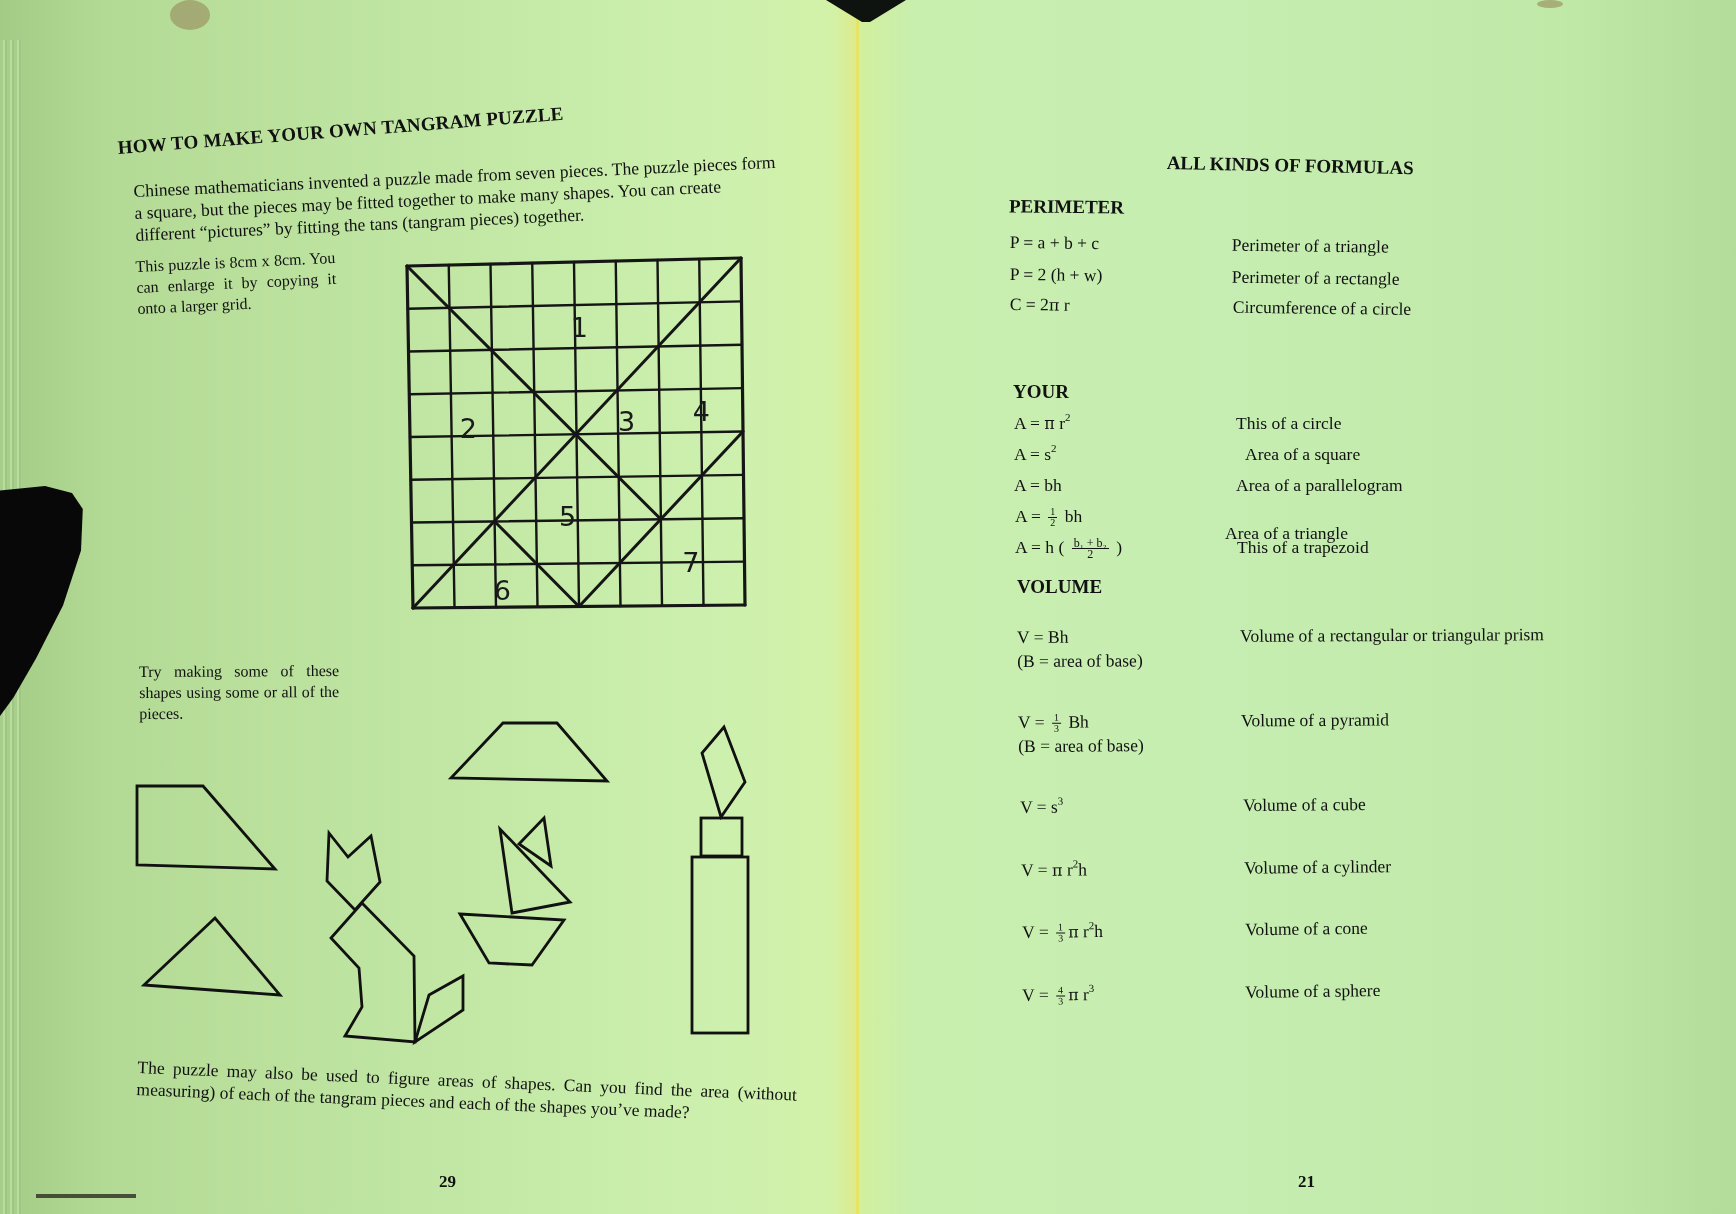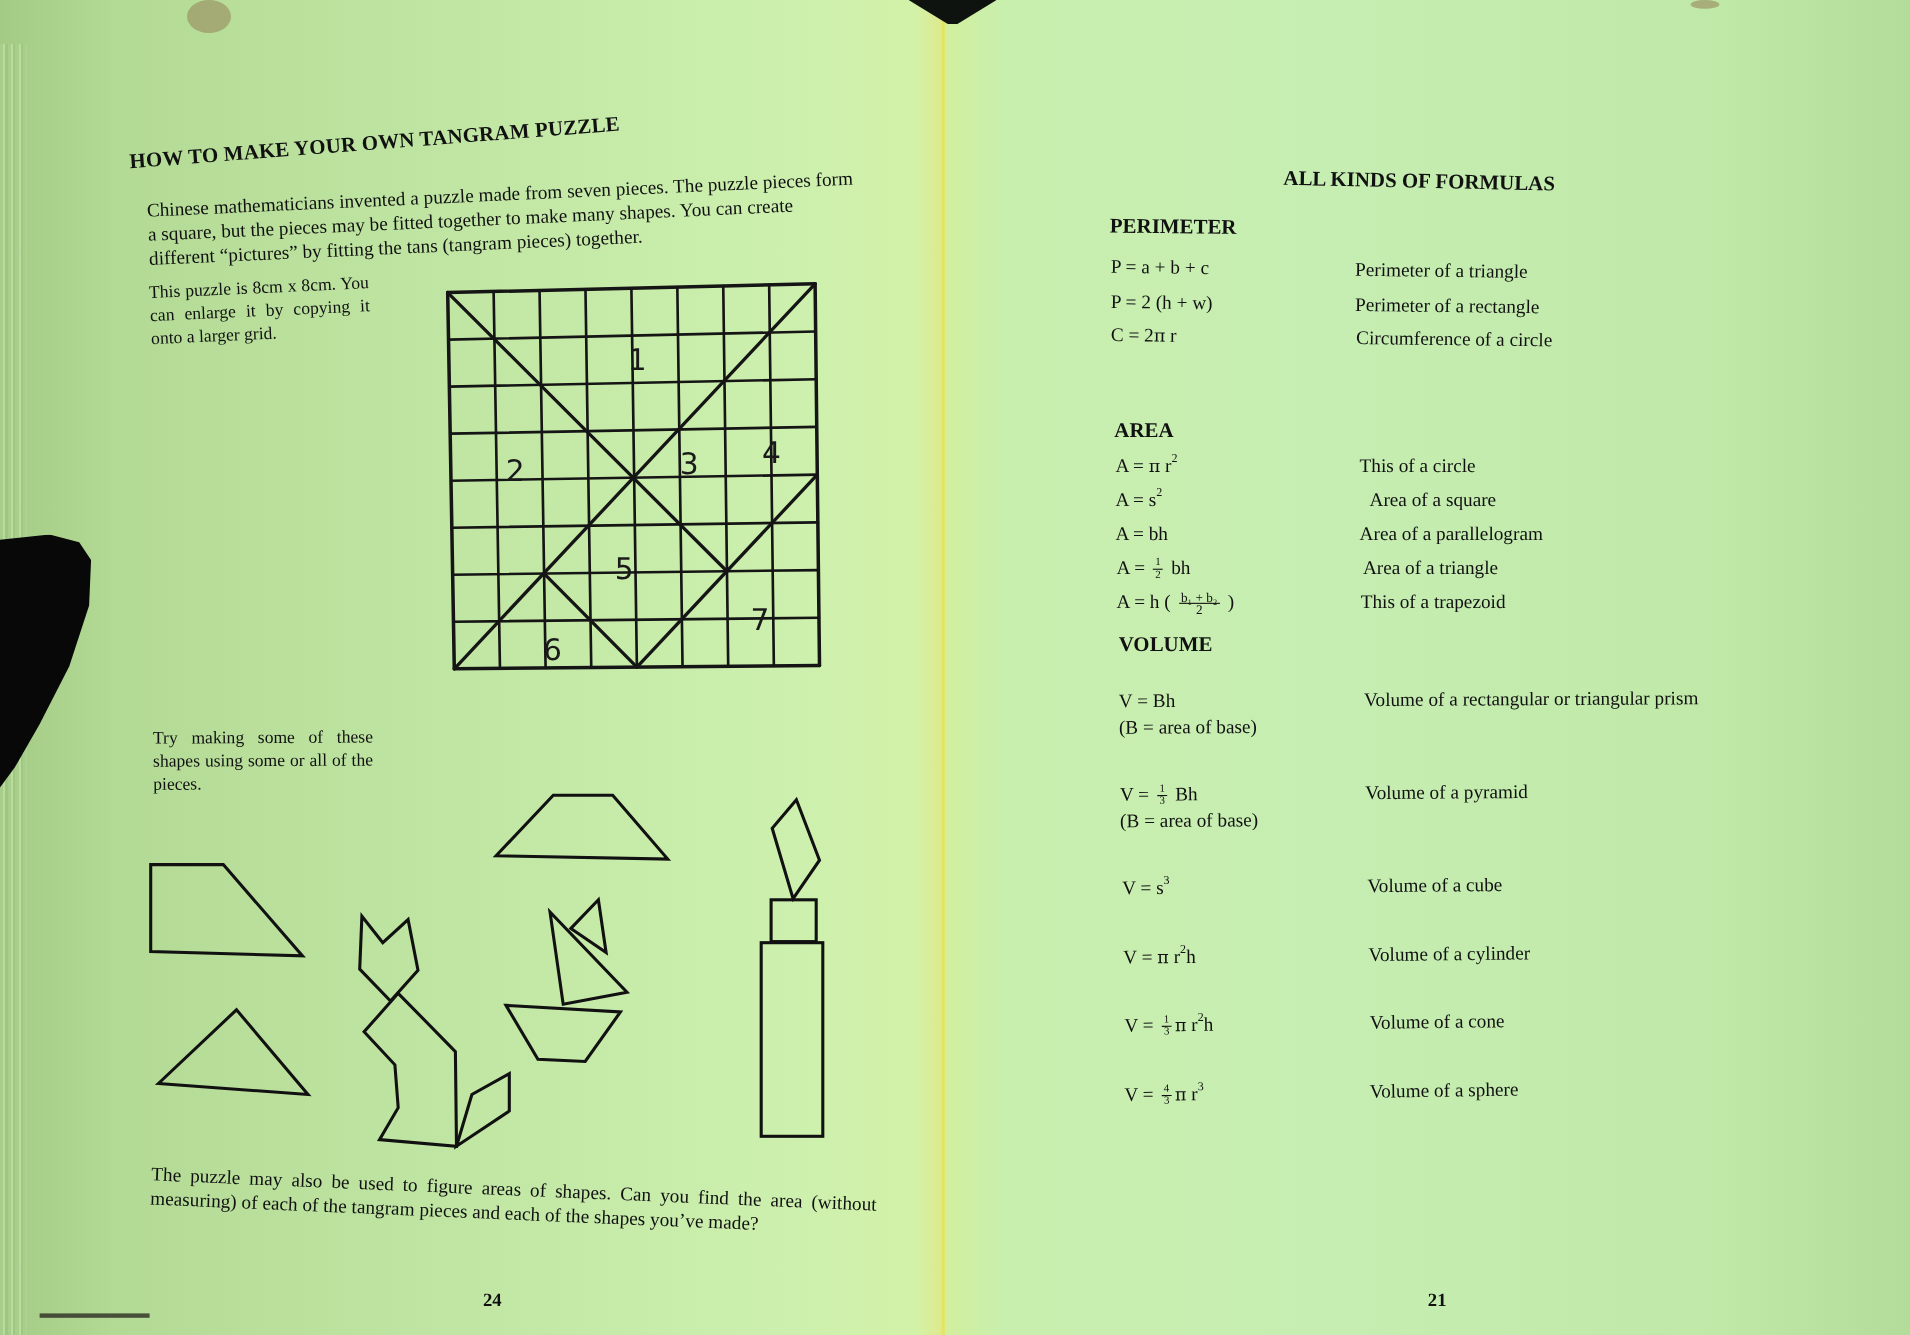--- a/index.html
+++ b/index.html
@@ -169,57 +169,57 @@
     </g>
     <g>
       <polygon points="724,727 745,782 721,817 702,753"></polygon>
       <rect x="701" y="818" width="41" height="38"></rect>
       <rect x="692" y="857" width="56" height="176"></rect>
     </g>
   </g>
 </svg>
 
 <div class="closing">The puzzle may also be used to figure areas of shapes. Can you find the area (without measuring) of each of the tangram pieces and each of the shapes you’ve made?</div>
-<div class="page-num" style="left:439px;top:1172px;">24</div>
+<div class="page-num" style="left:439px;top:1172px;">29</div>
 
 <div class="title-right">ALL KINDS OF FORMULAS</div>
 
 <div class="section" style="left:1009px;top:196px;transform:rotate(0.6deg);">PERIMETER</div>
 <div id="perimeter-rows">
     <div class="frow" style="left: 1010px; top: 232px; transform: rotate(0.7deg); transform-origin: left top;">
       <span class="formula">P = a + b + c</span>
       <span class="desc" style="left: 222px;">Perimeter of a triangle</span>
     </div>
     <div class="frow" style="left: 1010px; top: 264px; transform: rotate(0.7deg); transform-origin: left top;">
       <span class="formula">P = 2 (h + w)</span>
       <span class="desc" style="left: 222px;">Perimeter of a rectangle</span>
     </div>
     <div class="frow" style="left: 1010px; top: 294px; transform: rotate(0.7deg); transform-origin: left top;">
       <span class="formula">C = 2<span class="pi">π</span> r</span>
       <span class="desc" style="left: 223px;">Circumference of a circle</span>
     </div>
   </div>
 
-<div class="section" style="left:1013px;top:381px;">AREA</div>
+<div class="section" style="left:1013px;top:381px;">YOUR</div>
 <div id="area-rows">
     <div class="frow" style="left: 1014px; top: 413px; transform-origin: left top;">
       <span class="formula">A = <span class="pi">π</span> r<sup>2</sup></span>
       <span class="desc" style="left: 222px;">This of a circle</span>
     </div>
     <div class="frow" style="left: 1014px; top: 444px; transform-origin: left top;">
       <span class="formula">A = s<sup>2</sup></span>
       <span class="desc" style="left: 231px;">Area of a square</span>
     </div>
     <div class="frow" style="left: 1014px; top: 475px; transform-origin: left top;">
       <span class="formula">A = bh</span>
       <span class="desc" style="left: 222px;">Area of a parallelogram</span>
     </div>
     <div class="frow" style="left: 1015px; top: 506px; transform-origin: left top;">
       <span class="formula">A = <span class="frac"><span class="num">1</span><span class="den">2</span></span> bh</span>
-      <span class="desc" style="left: 224px;">Area of a triangle</span>
+      <span class="desc" style="left: 210px; margin-top: 17px;">Area of a triangle</span>
     </div>
     <div class="frow" style="left: 1015px; top: 537px; transform-origin: left top;">
       <span class="formula">A = h ( <span class="frac wide"><span class="num">b₁ + b₂</span><span class="den">2</span></span> )</span>
       <span class="desc" style="left: 222px;">This of a trapezoid</span>
     </div>
   </div>
 
 <div class="section" style="left:1017px;top:576px;">VOLUME</div>
 <div id="volume-rows">
     <div class="frow" style="left: 1017px; top: 627px; transform: rotate(-0.3deg); transform-origin: left top;">

